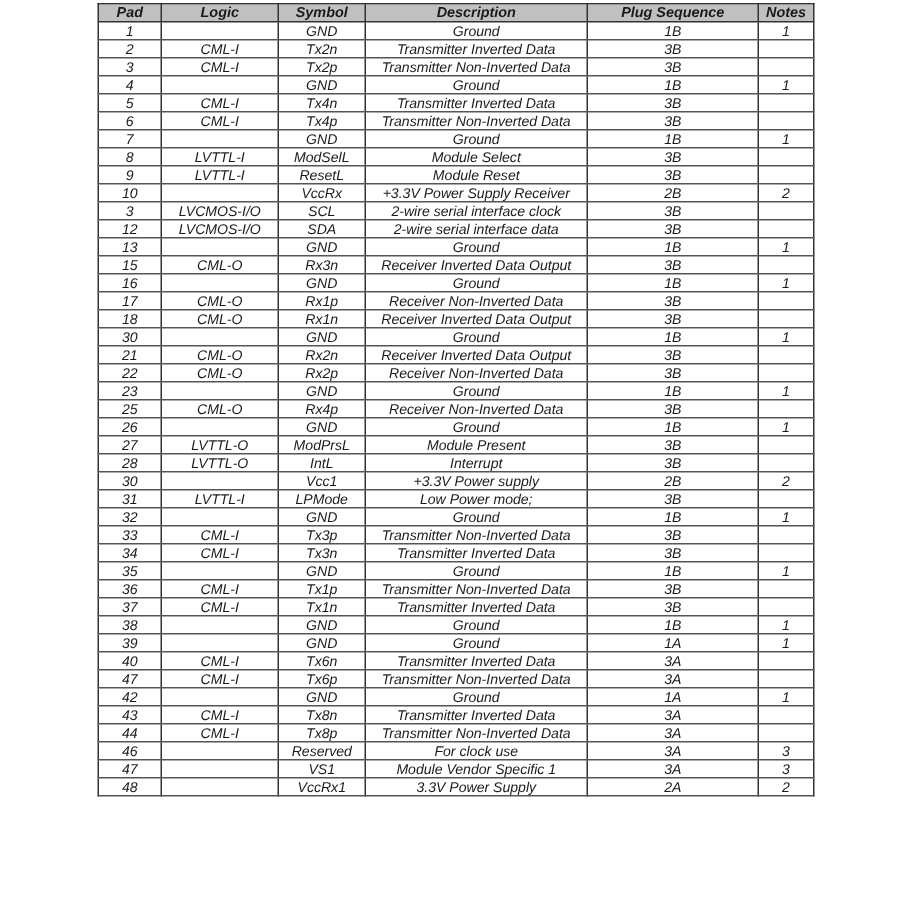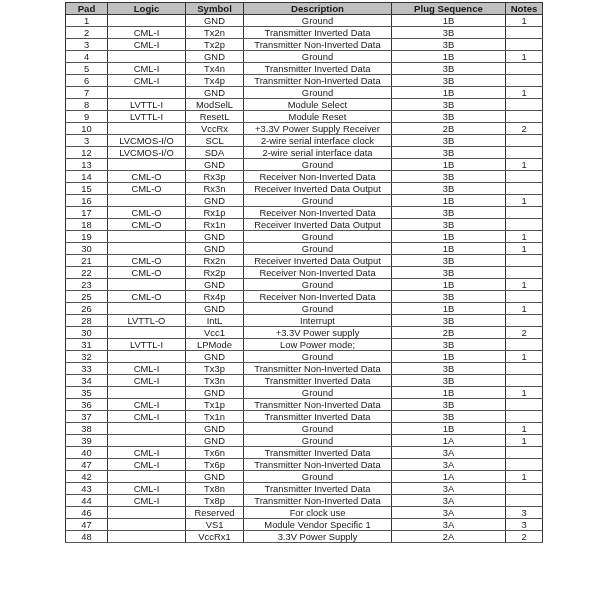--- a/index.html
+++ b/index.html
@@ -5,20 +5,21 @@
   html, body { margin: 0; padding: 0; background: #ffffff; }
   body { width: 600px; height: 600px; position: relative; overflow: hidden; }
   table.pins {
     position: absolute; left: 65px; top: 2px;
     border-collapse: collapse;
     table-layout: fixed;
     width: 477px;
     font-family: "Liberation Sans", sans-serif;
     font-size: 9.4px;
     color: #1a1a1a;
+    font-style: italic;
   }
   table.pins col.c-pad { width: 42px; }
   table.pins col.c-logic { width: 78px; }
   table.pins col.c-symbol { width: 58px; }
   table.pins col.c-desc { width: 148px; }
   table.pins col.c-plug { width: 114px; }
   table.pins col.c-notes { width: 37px; }
   table.pins th, table.pins td {
     border: 1px solid #333;
     height: 11px;
@@ -156,28 +157,20 @@
       </tr>
       <tr>
         <td>13</td>
         <td></td>
         <td>GND</td>
         <td>Ground</td>
         <td>1B</td>
         <td>1</td>
       </tr>
       <tr>
-        <td>14</td>
-        <td>CML-O</td>
-        <td>Rx3p</td>
-        <td>Receiver Non-Inverted Data</td>
-        <td>3B</td>
-        <td></td>
-      </tr>
-      <tr>
         <td>15</td>
         <td>CML-O</td>
         <td>Rx3n</td>
         <td>Receiver Inverted Data Output</td>
         <td>3B</td>
         <td></td>
       </tr>
       <tr>
         <td>16</td>
         <td></td>
@@ -196,28 +189,20 @@
       </tr>
       <tr>
         <td>18</td>
         <td>CML-O</td>
         <td>Rx1n</td>
         <td>Receiver Inverted Data Output</td>
         <td>3B</td>
         <td></td>
       </tr>
       <tr>
-        <td>19</td>
-        <td></td>
-        <td>GND</td>
-        <td>Ground</td>
-        <td>1B</td>
-        <td>1</td>
-      </tr>
-      <tr>
         <td>30</td>
         <td></td>
         <td>GND</td>
         <td>Ground</td>
         <td>1B</td>
         <td>1</td>
       </tr>
       <tr>
         <td>21</td>
         <td>CML-O</td>
@@ -250,20 +235,28 @@
         <td>3B</td>
         <td></td>
       </tr>
       <tr>
         <td>26</td>
         <td></td>
         <td>GND</td>
         <td>Ground</td>
         <td>1B</td>
         <td>1</td>
+      </tr>
+      <tr>
+        <td>27</td>
+        <td>LVTTL-O</td>
+        <td>ModPrsL</td>
+        <td>Module Present</td>
+        <td>3B</td>
+        <td></td>
       </tr>
       <tr>
         <td>28</td>
         <td>LVTTL-O</td>
         <td>IntL</td>
         <td>Interrupt</td>
         <td>3B</td>
         <td></td>
       </tr>
       <tr>

